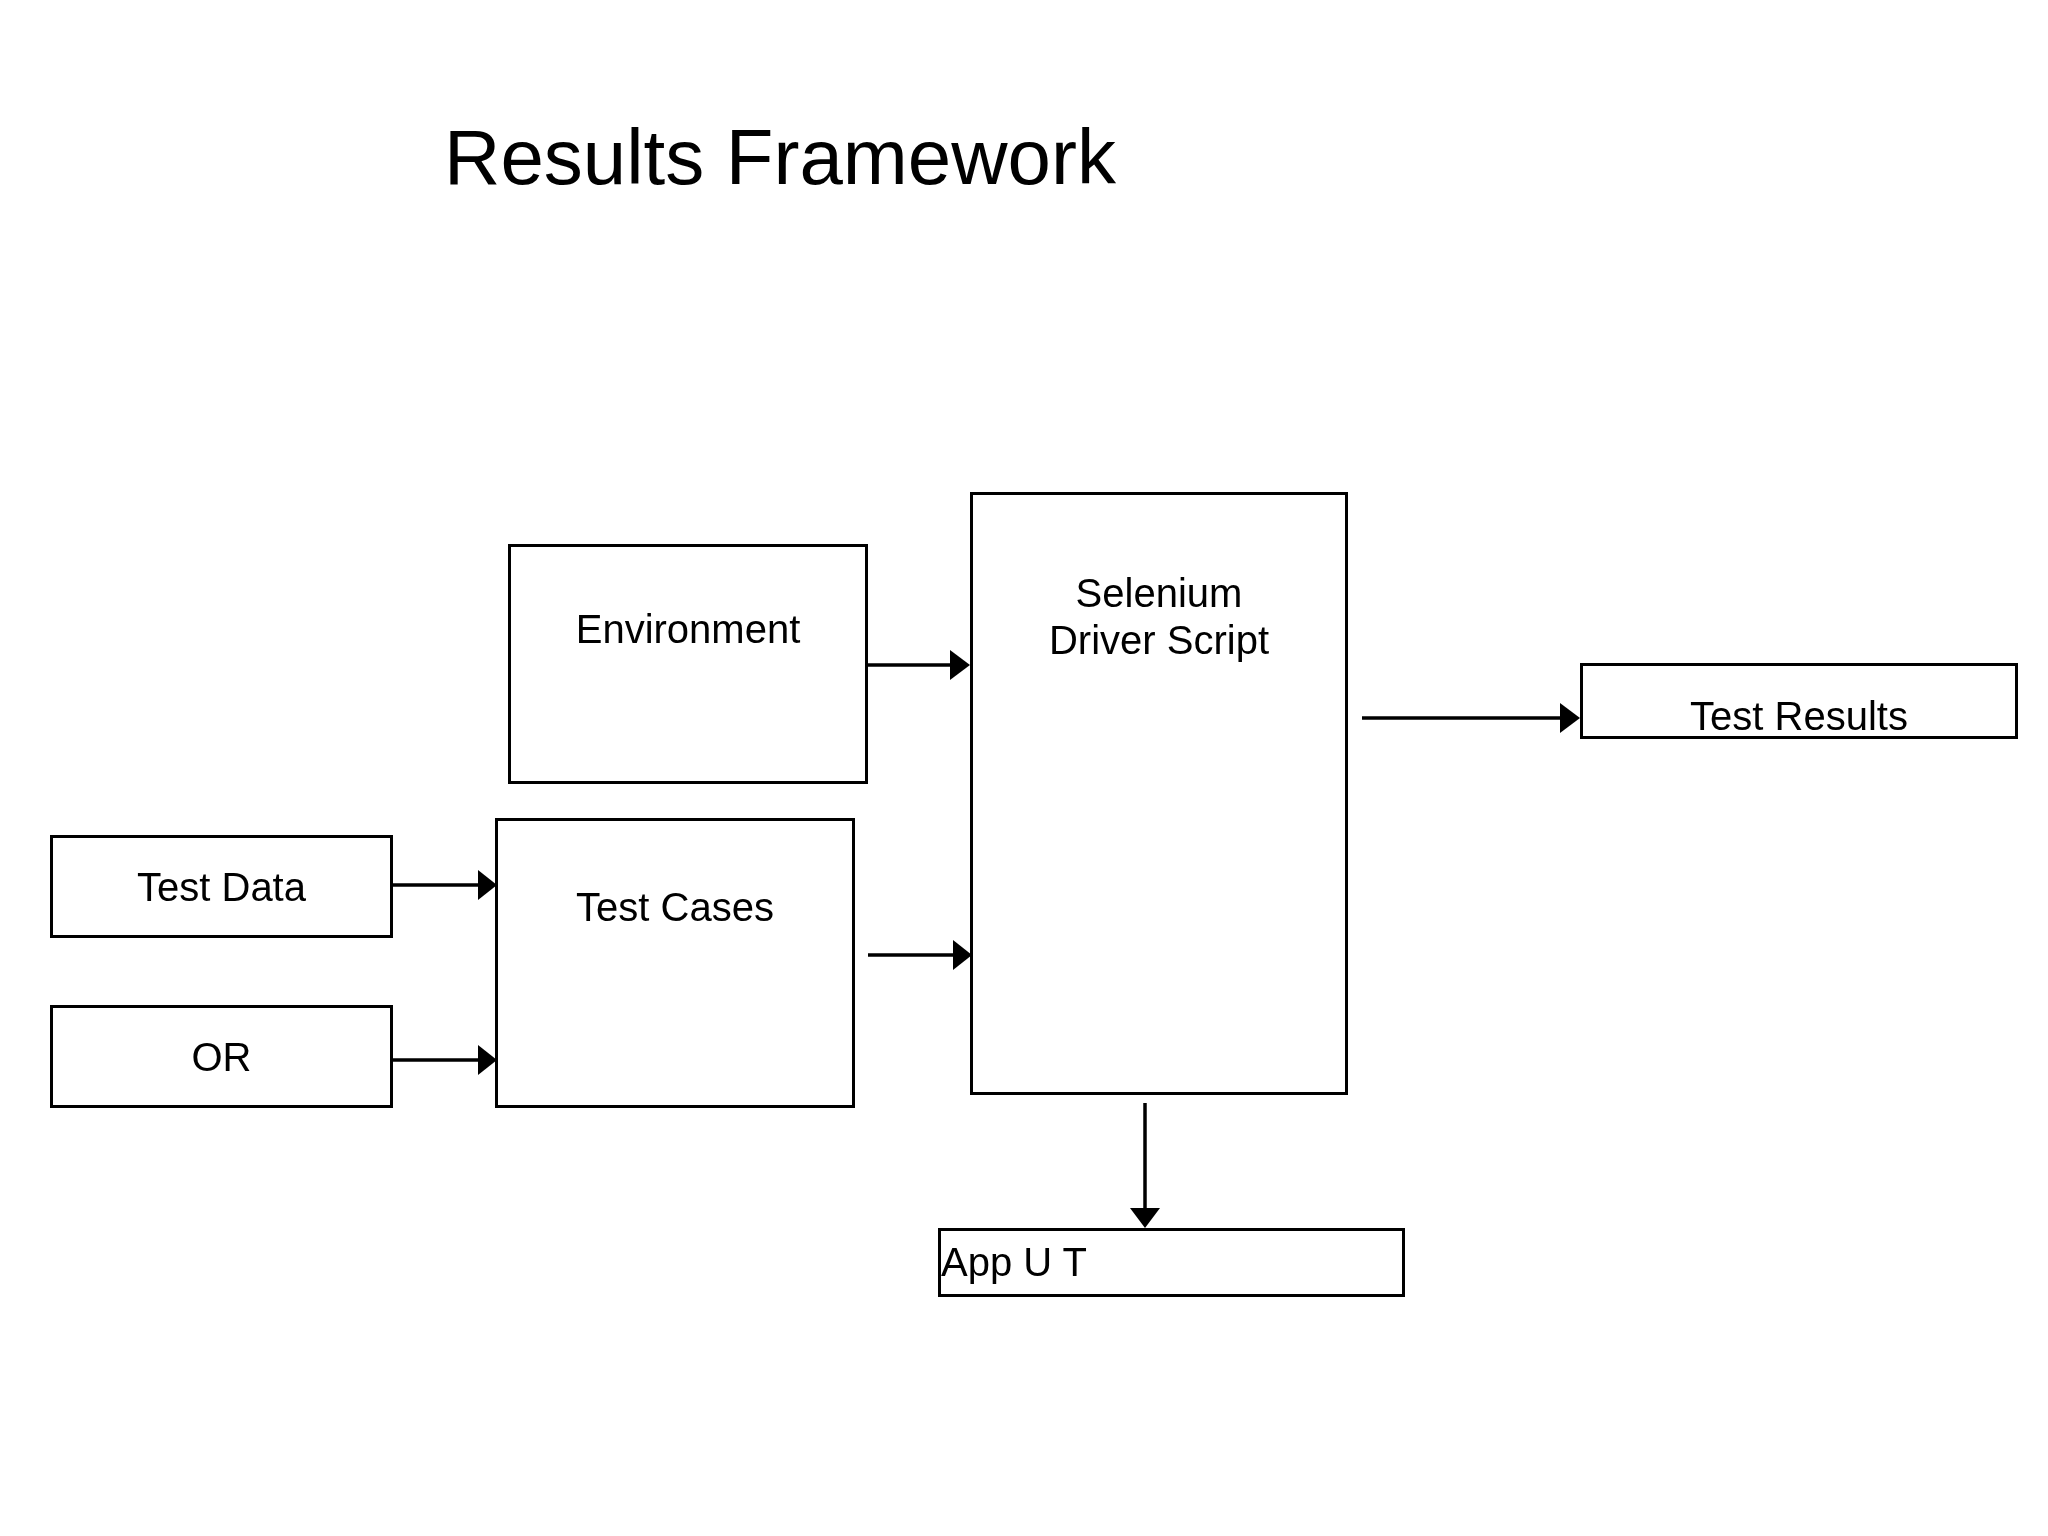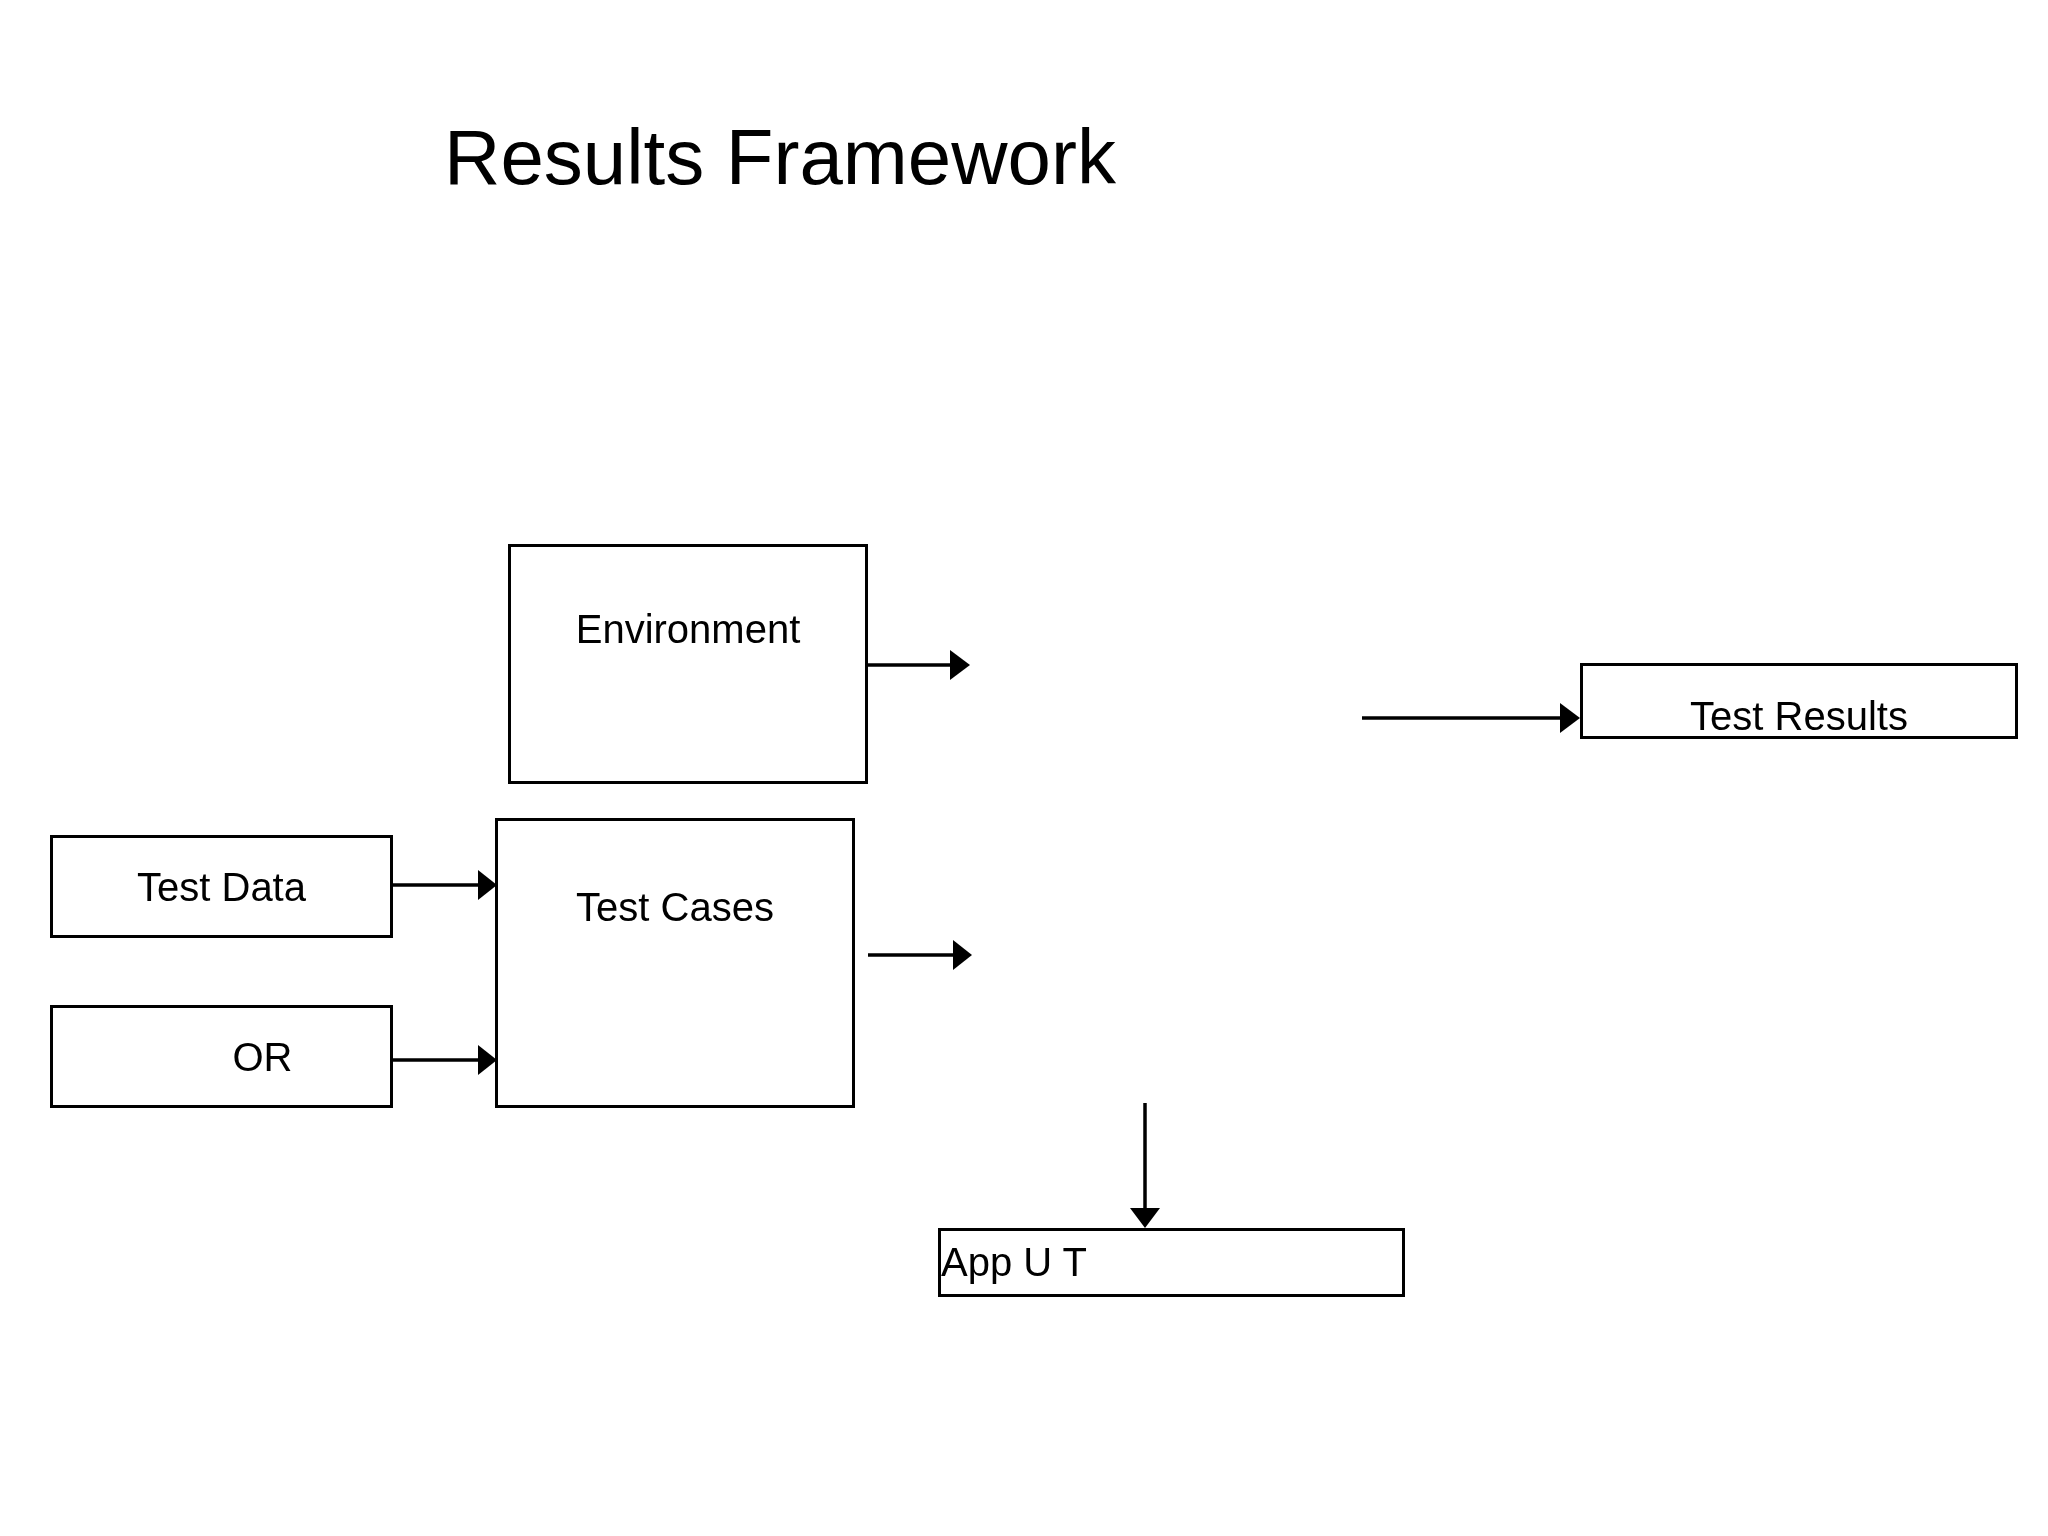--- a/index.html
+++ b/index.html
@@ -58,21 +58,21 @@
   #node-test-results     { left: 1580px; top: 663px;  width: 438px; height: 76px; }
   #node-test-results .node-label { top: 27px; }
 
   #node-test-data        { left: 50px;   top: 835px;  width: 343px; height: 103px; }
   #node-test-data .node-label { top: 26px; }
 
   #node-test-cases       { left: 495px;  top: 818px;  width: 360px; height: 290px; }
   #node-test-cases .node-label { top: 63px; }
 
   #node-or               { left: 50px;   top: 1005px; width: 343px; height: 103px; }
-  #node-or .node-label { top: 26px; padding-left: 41px; }
+  #node-or .node-label { top: 26px; }
 
   #node-app-ut           { left: 938px;  top: 1228px; width: 467px; height: 69px; }
   #node-app-ut .node-label { top: 8px; text-align: left; box-sizing: border-box; }
 
   #edge-layer {
     position: absolute;
     left: 0;
     top: 0;
     width: 2048px;
     height: 1536px;
@@ -130,20 +130,24 @@
   </div>
 
   <div class="node" id="node-or">
     <div class="node-label">OR</div>
   </div>
 
   <div class="node" id="node-test-cases">
     <div class="node-label">Test Cases</div>
   </div>
 
+  <div class="node" id="node-driver-script">
+    <div class="node-label">Selenium
+Driver Script</div>
+  </div>
 
   <div class="node" id="node-test-results">
     <div class="node-label">Test Results</div>
   </div>
 
   <div class="node" id="node-app-ut">
     <div class="node-label">App U T</div>
   </div>
 
 </div>

